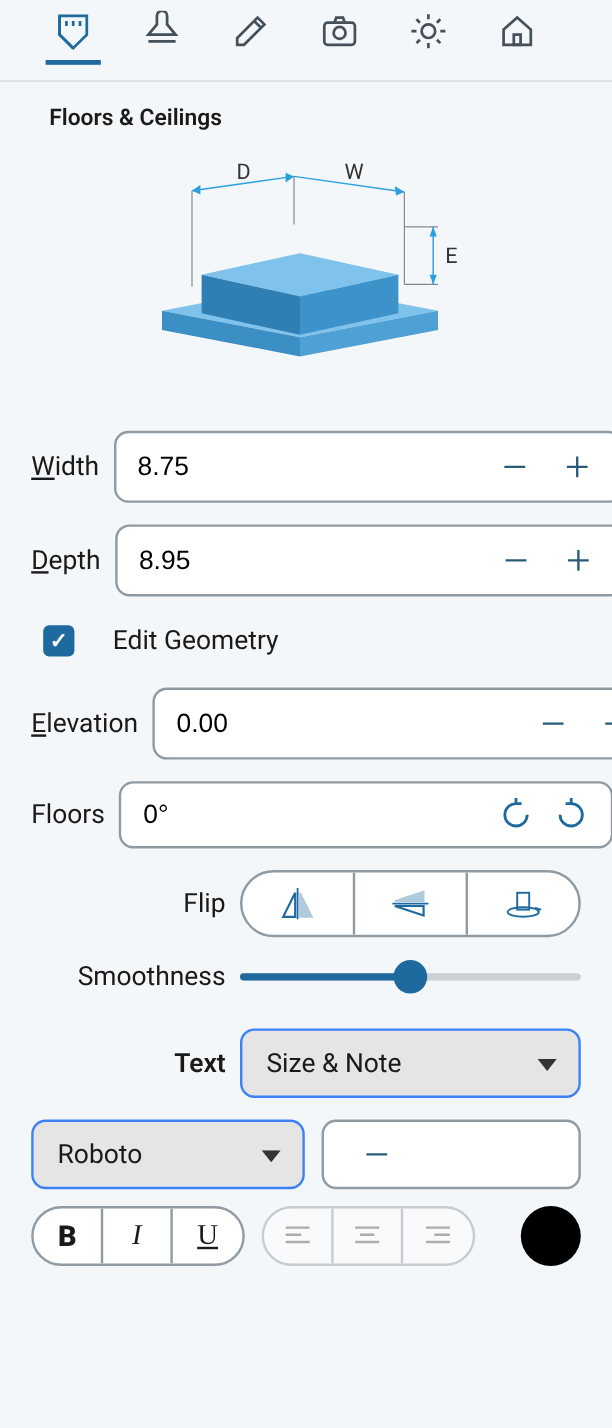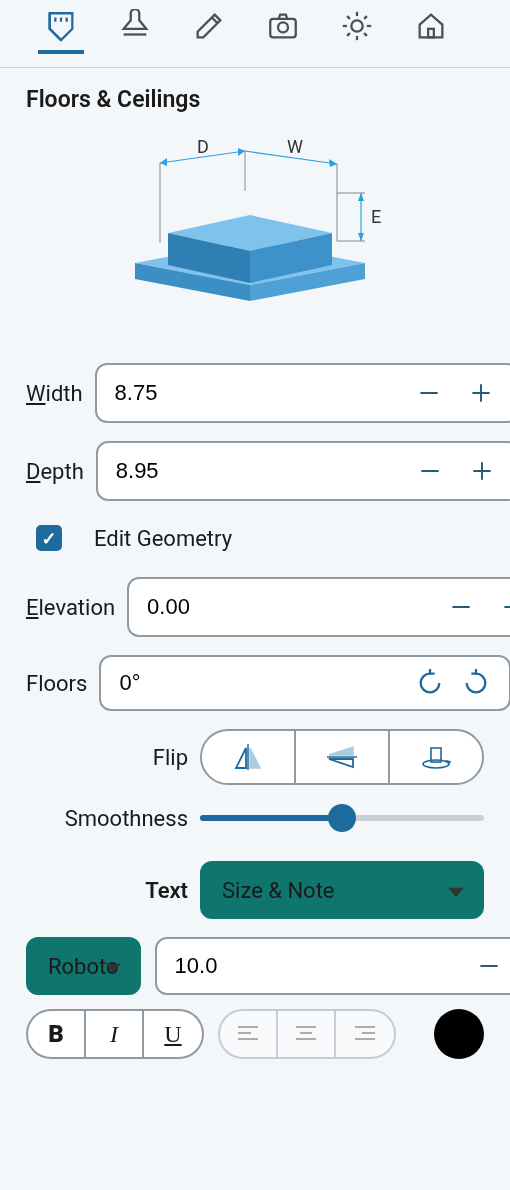--- a/index.html
+++ b/index.html
@@ -35,23 +35,23 @@
     bottom: -2px;
     left: -4px;
     right: -4px;
     height: 4px;
     background: #1e6a9e;
   }
   .tab-icon svg { stroke: #44505a; }
   .tab-icon.active svg { stroke: #1e6a9e; }
 
   .panel-title {
-    font-size: 23px;
+    font-size: 19px;
     font-weight: 600;
-    padding: 18px 26px 10px 26px;
+    padding: 18px 26px 10px 41px;
   }
 
   .diagram {
     display: flex;
     justify-content: center;
     padding: 10px 0 30px 0;
   }
 
   .form-area {
     padding: 0 26px;
@@ -200,23 +200,23 @@
     width:28px;
     height:28px;
     border-radius:50%;
     background:#1e6a9e;
     cursor:pointer;
   }
 
   .select {
     flex:1;
     height:58px;
-    border:2px solid #0f766e;
+    border:2px solid #3b82f6;
     border-radius:12px;
-    background:#0f766e;
+    background:#e5e5e5;
     display:flex;
     align-items:center;
     padding:0 20px;
     font-size:22px;
     cursor:pointer;
     position:relative;
   }
   .select .caret {
     position:absolute;
     right:18px;
@@ -495,21 +495,20 @@
 <div class="bottom-row">
   <div class="select font-select">
     <span>Roboto</span>
     <span class="caret">
       <svg width="16" height="10" viewBox="0 0 16 10">
           <polygon points="0,0 16,0 8,10" fill="#333"></polygon>
         </svg>
     </span>
   </div>
   <div class="stepper font-size-stepper" style="height:58px;">
-    <input type="text" value="10.0" style="">
     <div class="step-btn">
       <svg width="26" height="26" viewBox="0 0 24 24">
           <line x1="4" y1="12" x2="20" y2="12" stroke="#2a5a7a" stroke-width="1.8"></line>
         </svg>
     </div>
 
   </div>
 </div>
 
 <div class="style-row">

